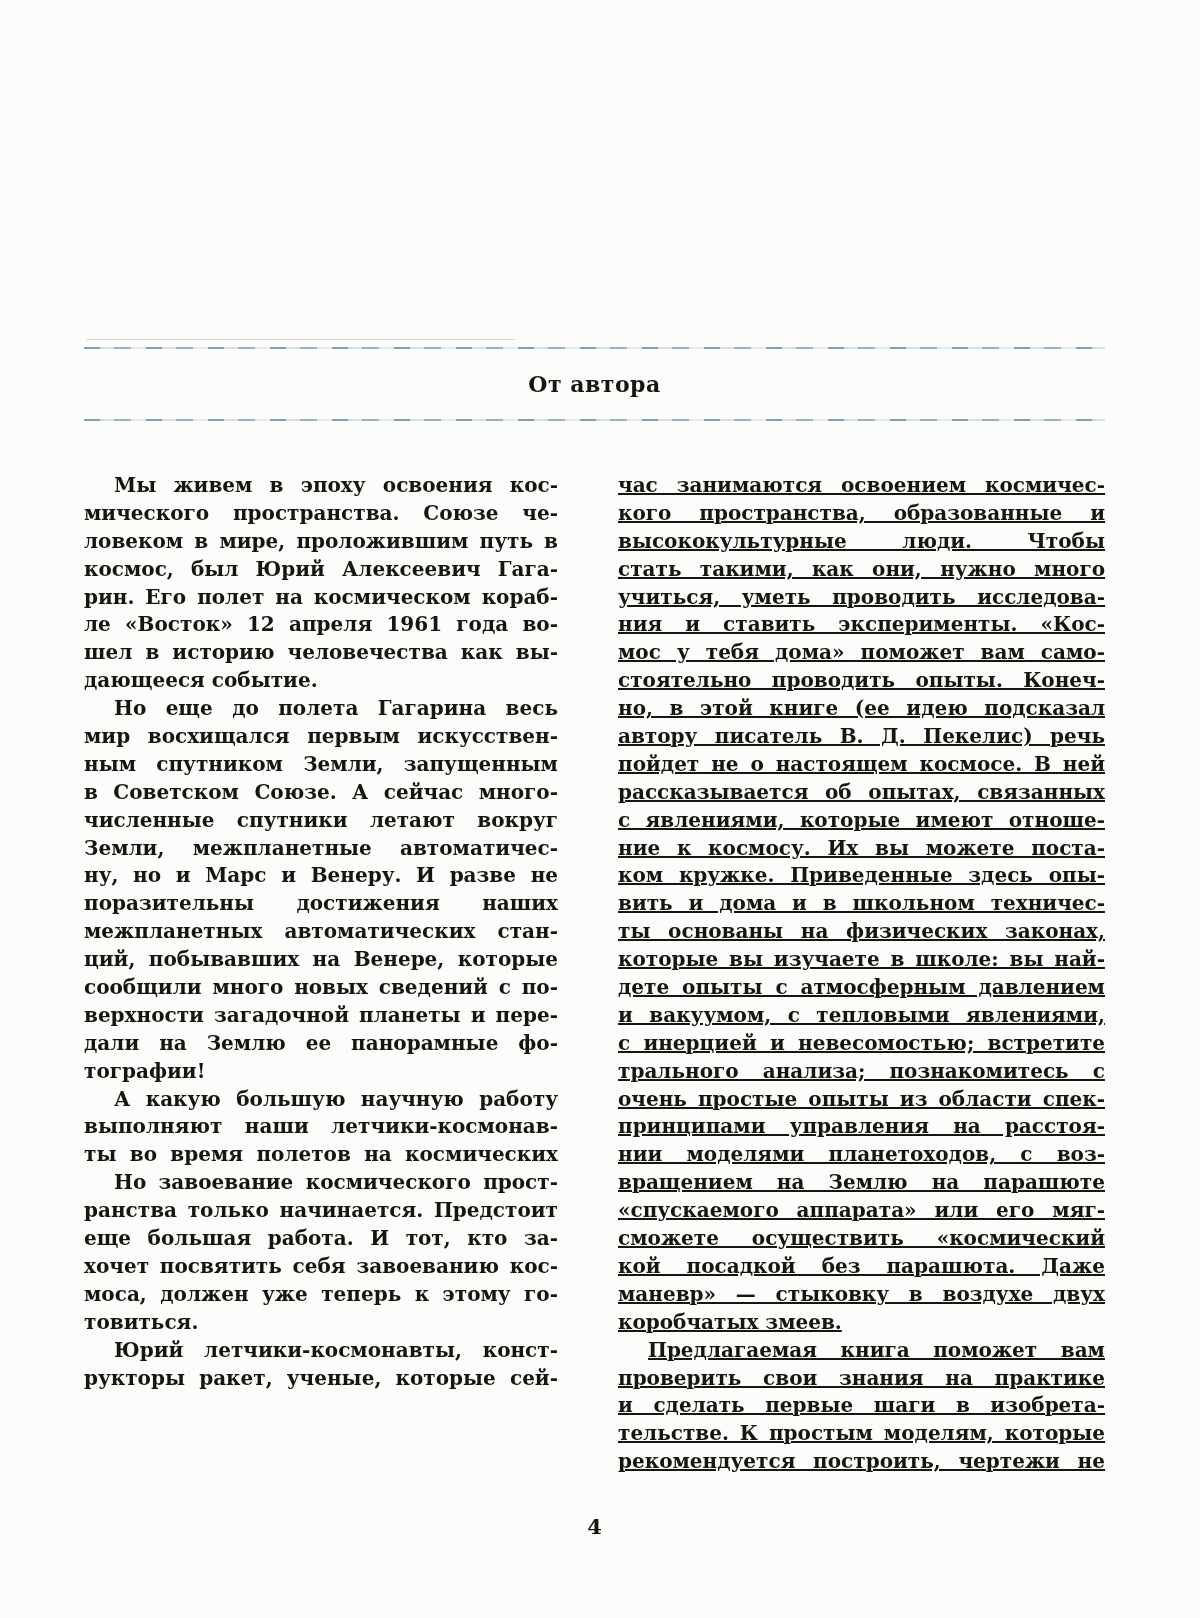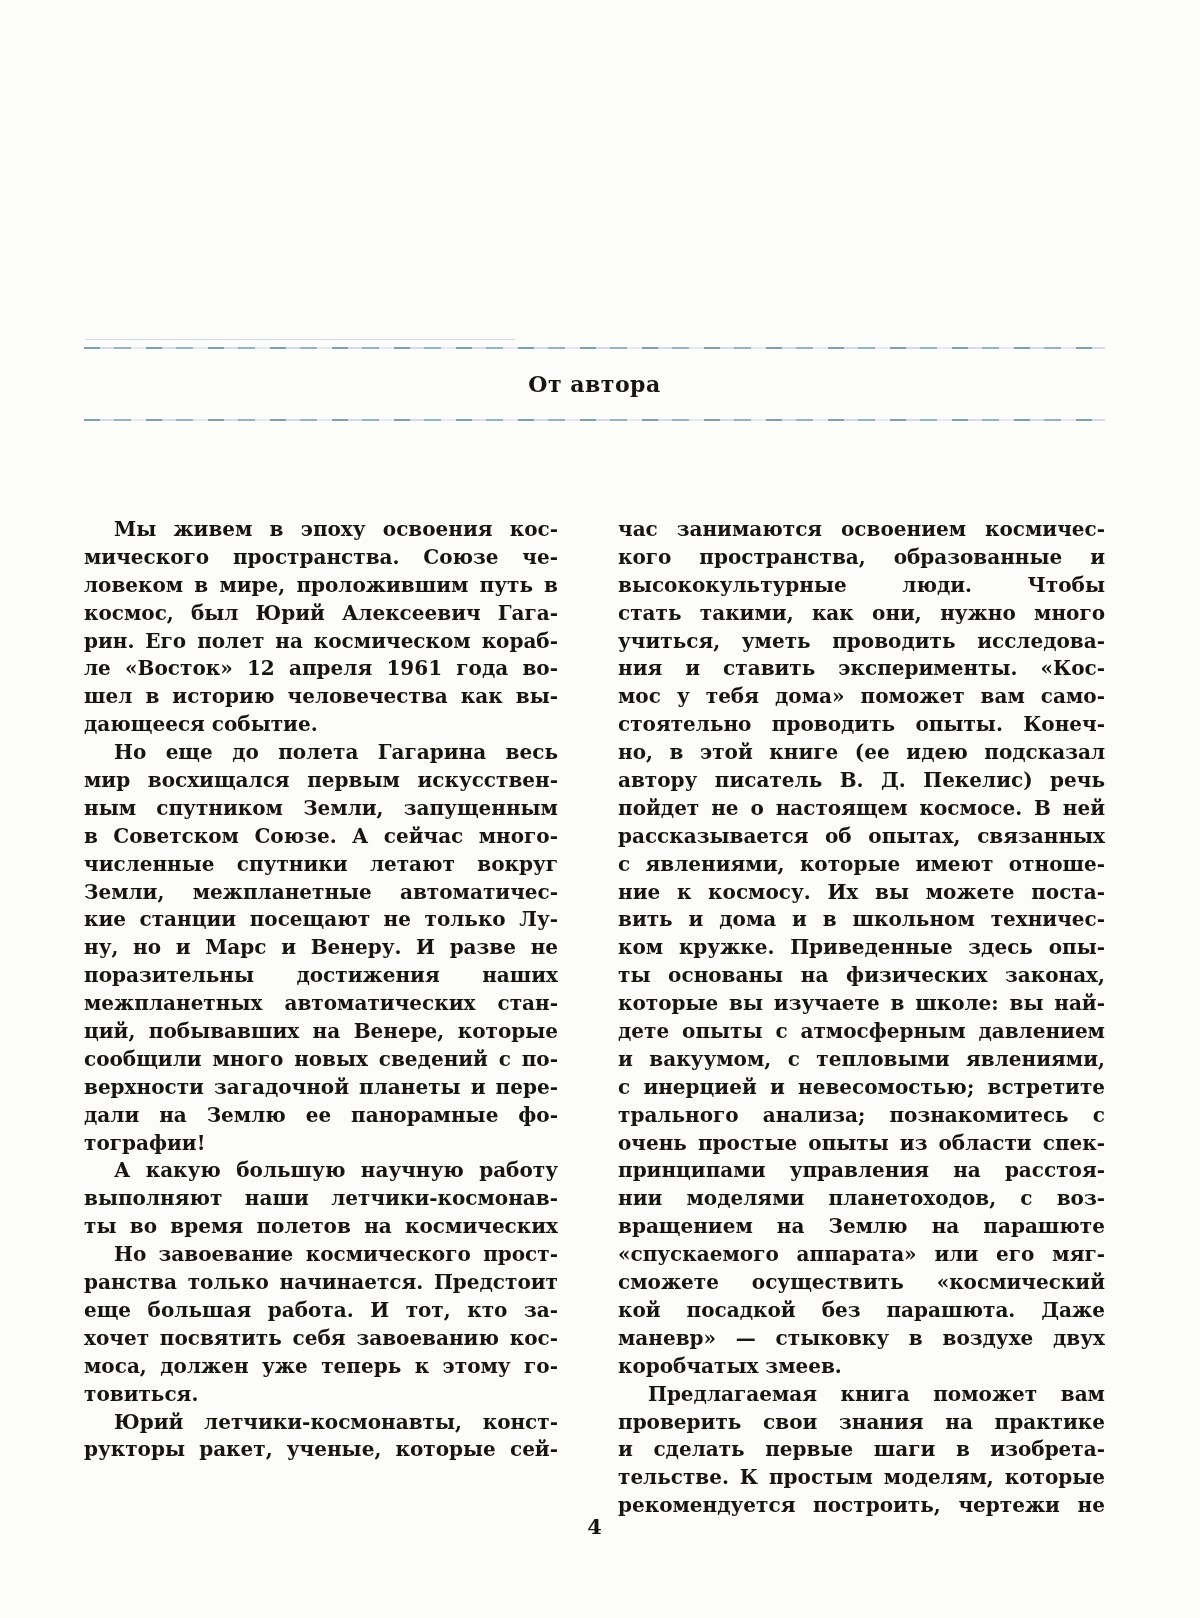--- a/index.html
+++ b/index.html
@@ -54,28 +54,28 @@
     width: 1021px;
     margin: 0;
     text-align: center;
     font-size: 22px;
     font-weight: bold;
     letter-spacing: 0.5px;
     color: var(--ink);
   }
   .columns {
     position: absolute;
-    top: 516px;
+    top: 472px;
     left: 84px;
     width: 1021px;
     display: flex;
     justify-content: space-between;
   }
   .col-left  { width: 474px; }
-  .col-right { width: 487px; }
+  .col-right { width: 487px; text-decoration: underline; }
   .para { margin: 0; padding: 0; }
   .line {
     height: 27.9px;
     line-height: 27.9px;
     font-size: 20px;
     font-weight: bold;
     text-align: justify;
     text-align-last: justify;
     overflow: hidden;
     white-space: normal;
@@ -113,21 +113,20 @@
           <div class="line">шел в историю человечества как вы-</div>
           <div class="line end">дающееся событие.</div>
         </div>
         <div class="para">
           <div class="line indent">Но еще до полета Гагарина весь</div>
           <div class="line">мир восхищался первым искусствен-</div>
           <div class="line">ным спутником Земли, запущенным</div>
           <div class="line">в Советском Союзе. А сейчас много-</div>
           <div class="line">численные спутники летают вокруг</div>
           <div class="line">Земли, межпланетные автоматичес-</div>
-          <div class="line">кие станции посещают не только Лу-</div>
           <div class="line">ну, но и Марс и Венеру. И разве не</div>
           <div class="line">поразительны достижения наших</div>
           <div class="line">межпланетных автоматических стан-</div>
           <div class="line">ций, побывавших на Венере, которые</div>
           <div class="line">сообщили много новых сведений с по-</div>
           <div class="line">верхности загадочной планеты и пере-</div>
           <div class="line">дали на Землю ее панорамные фо-</div>
           <div class="line end">тографии!</div>
         </div>
         <div class="para">
@@ -157,22 +156,22 @@
           <div class="line">учиться, уметь проводить исследова-</div>
           <div class="line">ния и ставить эксперименты. «Кос-</div>
           <div class="line">мос у тебя дома» поможет вам само-</div>
           <div class="line">стоятельно проводить опыты. Конеч-</div>
           <div class="line">но, в этой книге (ее идею подсказал</div>
           <div class="line">автору писатель В. Д. Пекелис) речь</div>
           <div class="line">пойдет не о настоящем космосе. В ней</div>
           <div class="line">рассказывается об опытах, связанных</div>
           <div class="line">с явлениями, которые имеют отноше-</div>
           <div class="line">ние к космосу. Их вы можете поста-</div>
+          <div class="line">ком кружке. Приведенные здесь опы-</div>
           <div class="line">вить и дома и в школьном техничес-</div>
-          <div class="line">ком кружке. Приведенные здесь опы-</div>
           <div class="line">ты основаны на физических законах,</div>
           <div class="line">которые вы изучаете в школе: вы най-</div>
           <div class="line">дете опыты с атмосферным давлением</div>
           <div class="line">и вакуумом, с тепловыми явлениями,</div>
           <div class="line">с инерцией и невесомостью; встретите</div>
           <div class="line">трального анализа; познакомитесь с</div>
           <div class="line">очень простые опыты из области спек-</div>
           <div class="line">принципами управления на расстоя-</div>
           <div class="line">нии моделями планетоходов, с воз-</div>
           <div class="line">вращением на Землю на парашюте</div>

